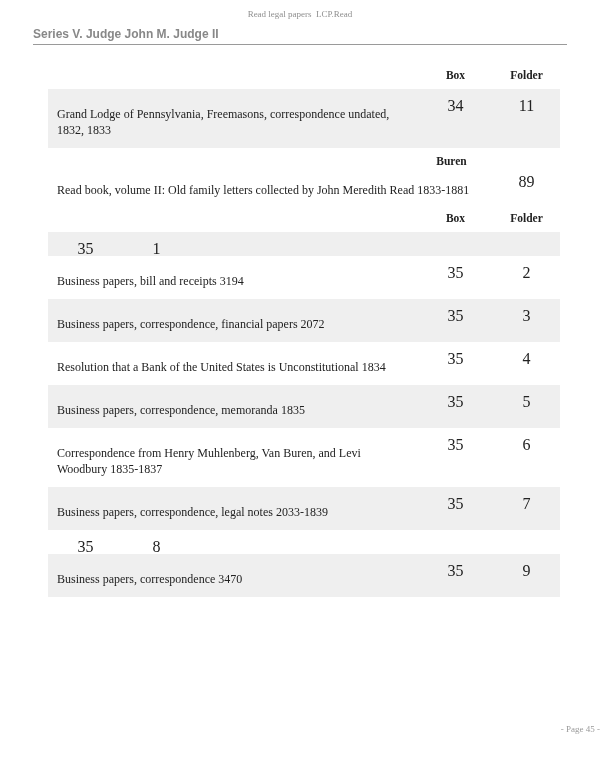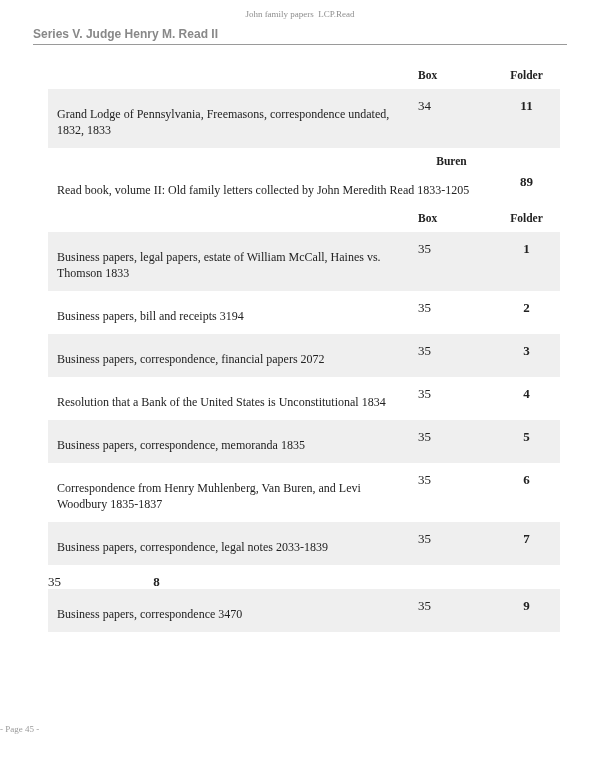--- a/index.html
+++ b/index.html
@@ -25,42 +25,42 @@
     font-family:"Liberation Sans", sans-serif;font-weight:bold;
     font-size:12px;color:#888888;line-height:13px;
   }
   .table-wrap{
     position:absolute;top:62px;left:48px;width:512px;
   }
   .hdr-row,.row{display:flex;align-items:stretch;}
   .cell{box-sizing:border-box;}
   .desc{width:370px;padding:17px 0 10px 9px;font-size:12px;line-height:16px;white-space:pre;}
   .desc.wide{width:445px;}
-  .colbox{width:75px;text-align:left;}
-  .colfolder{width:67px;text-align:center;font-weight:bold;}
+  .colbox{width:75px;text-align:center;}
+  .colfolder{width:67px;text-align:center;}
   .hdr-row .colbox,.hdr-row .colfolder{
     font-weight:bold;font-size:11.5px;padding:7px 0 4px 0;line-height:13px;
   }
-  .row .num{font-size:13px;padding-top:9px;line-height:15px;}
+  .row .num{font-size:16px;padding-top:9px;line-height:15px;}
   .row.shaded{background:var(--shade);}
   .tbl-section:first-child .row{min-height:59px;}
   .section-volume .desc{padding-top:10px;padding-bottom:7px;}
   .section-volume .num{padding-top:2px;}
   .page-footer{
-    position:absolute;top:724px;left:0;right:0;text-align:left;
+    position:absolute;top:724px;left:0;right:0;text-align:right;
     font-size:9px;color:#9a9a9a;
   }
 </style>
 </head>
 <body>
 
-<div class="page-header">John family papers  LCP.Read</div>
+<div class="page-header">Read legal papers  LCP.Read</div>
 
 <div class="series-bar">
-  <div class="series-title">Series V. Judge Henry M. Read II</div>
+  <div class="series-title">Series V. Judge John M. Judge II</div>
 </div>
 
 <div class="table-wrap">
   <section class="tbl-section">
     <div class="hdr-row">
       <div class="cell desc"></div>
       <div class="cell colbox">Box</div>
       <div class="cell colfolder">Folder</div>
     </div>
     <div class="rows">
@@ -74,37 +74,35 @@
   </section>
 
   <section class="tbl-section section-volume">
     <div class="hdr-row">
       <div class="cell desc"></div>
 
       <div class="cell colfolder">Buren</div>
     </div>
     <div class="rows">
   <div class="row">
-    <div class="cell desc wide">Read book, volume II: Old family letters collected by John Meredith Read 1833-1205</div>
+    <div class="cell desc wide">Read book, volume II: Old family letters collected by John Meredith Read 1833-1881</div>
 
     <div class="cell colfolder num">89</div>
   </div>
 </div>
   </section>
 
   <section class="tbl-section">
     <div class="hdr-row">
       <div class="cell desc"></div>
       <div class="cell colbox">Box</div>
       <div class="cell colfolder">Folder</div>
     </div>
     <div class="rows">
   <div class="row shaded">
-    <div class="cell desc">Business papers, legal papers, estate of William McCall, Haines vs.
-Thomson 1833</div>
     <div class="cell colbox num">35</div>
     <div class="cell colfolder num">1</div>
   </div>
 
   <div class="row">
     <div class="cell desc">Business papers, bill and receipts 3194</div>
     <div class="cell colbox num">35</div>
     <div class="cell colfolder num">2</div>
   </div>
 

